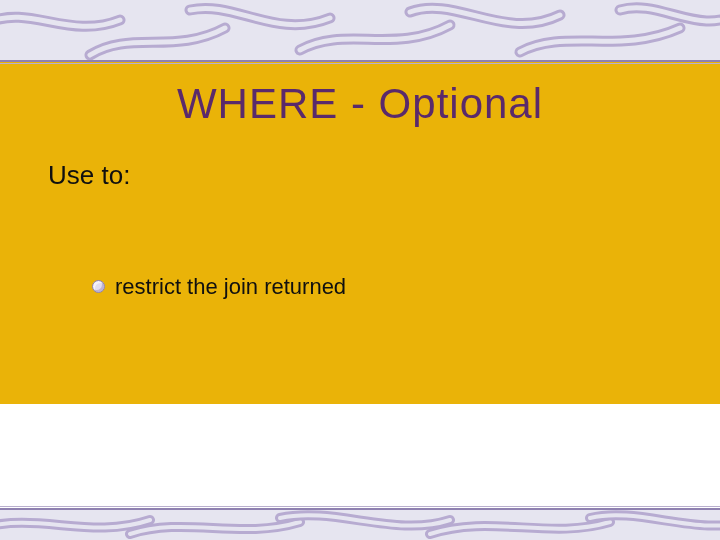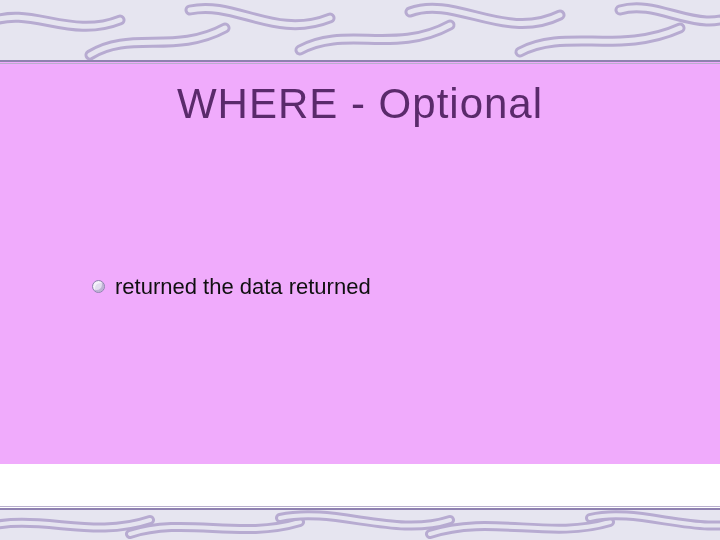--- a/index.html
+++ b/index.html
@@ -1,16 +1,16 @@
 <!DOCTYPE html>
 <html><head>
 <meta charset="utf-8">
 <style>
   html,body{margin:0;padding:0;width:720px;height:540px;background:#fff;font-family:Verdana,Geneva,sans-serif;overflow:hidden;position:relative}
-  .slide{position:relative;width:720px;height:464px;background:#f0abfc}
+  .slide{position:relative;width:720px;height:404px;background:#eab308}
   .topband{position:absolute;top:0;left:0;width:720px;height:60px;background:#e6e5f0;overflow:hidden}
   .topband svg{position:absolute;top:0;left:0}
   .rule-top-outer{position:absolute;top:60px;left:0;width:720px;height:2px;background:#8f81b0}
   .rule-top-inner{position:absolute;top:63px;left:0;width:720px;height:1px;background:#b9afce}
   .rule-bot-inner{position:absolute;top:506px;left:0;width:720px;height:1px;background:#b9afce}
   .rule-bot-outer{position:absolute;top:508px;left:0;width:720px;height:2px;background:#8f81b0}
   .botband{position:absolute;top:510px;left:0;width:720px;height:30px;background:#e6e5f0;overflow:hidden}
   .botband svg{position:absolute;top:0;left:0}
   .title{position:absolute;top:80px;left:0;width:720px;text-align:center;font-family:Tahoma,Verdana,sans-serif;font-size:42px;color:#5a2a6b;letter-spacing:1px}
   .intro{position:absolute;top:160px;left:48px;font-size:26px;color:#101010}
@@ -42,23 +42,24 @@
         <path d="M620 10 C 660 -2, 700 38, 740 12" stroke="#b7abd1" stroke-width="11"></path>
         <path d="M620 10 C 660 -2, 700 38, 740 12" stroke="#e6e5f0" stroke-width="5"></path>
       </g>
     </svg>
   </div>
   <div class="rule-top-outer"></div>
   <div class="rule-top-inner"></div>
 
   <div class="title">WHERE - Optional</div>
 
+  <div class="intro">Use to:</div>
 
   <div class="bul b2">
-    <span class="dot"></span><span>returned the data returned</span>
+    <span class="dot"></span><span>restrict the join returned</span>
   </div>
 
   <div class="rule-bot-inner"></div>
   <div class="rule-bot-outer"></div>
   <div class="botband">
     <svg width="720" height="30" viewBox="0 0 720 30">
       <g fill="none" stroke-linecap="round">
         <path d="M-20 18 C 40 2, 90 30, 150 10" stroke="#b7abd1" stroke-width="10"></path>
         <path d="M-20 18 C 40 2, 90 30, 150 10" stroke="#e6e5f0" stroke-width="4"></path>
         <path d="M130 24 C 185 6, 240 30, 300 12" stroke="#b7abd1" stroke-width="10"></path>

